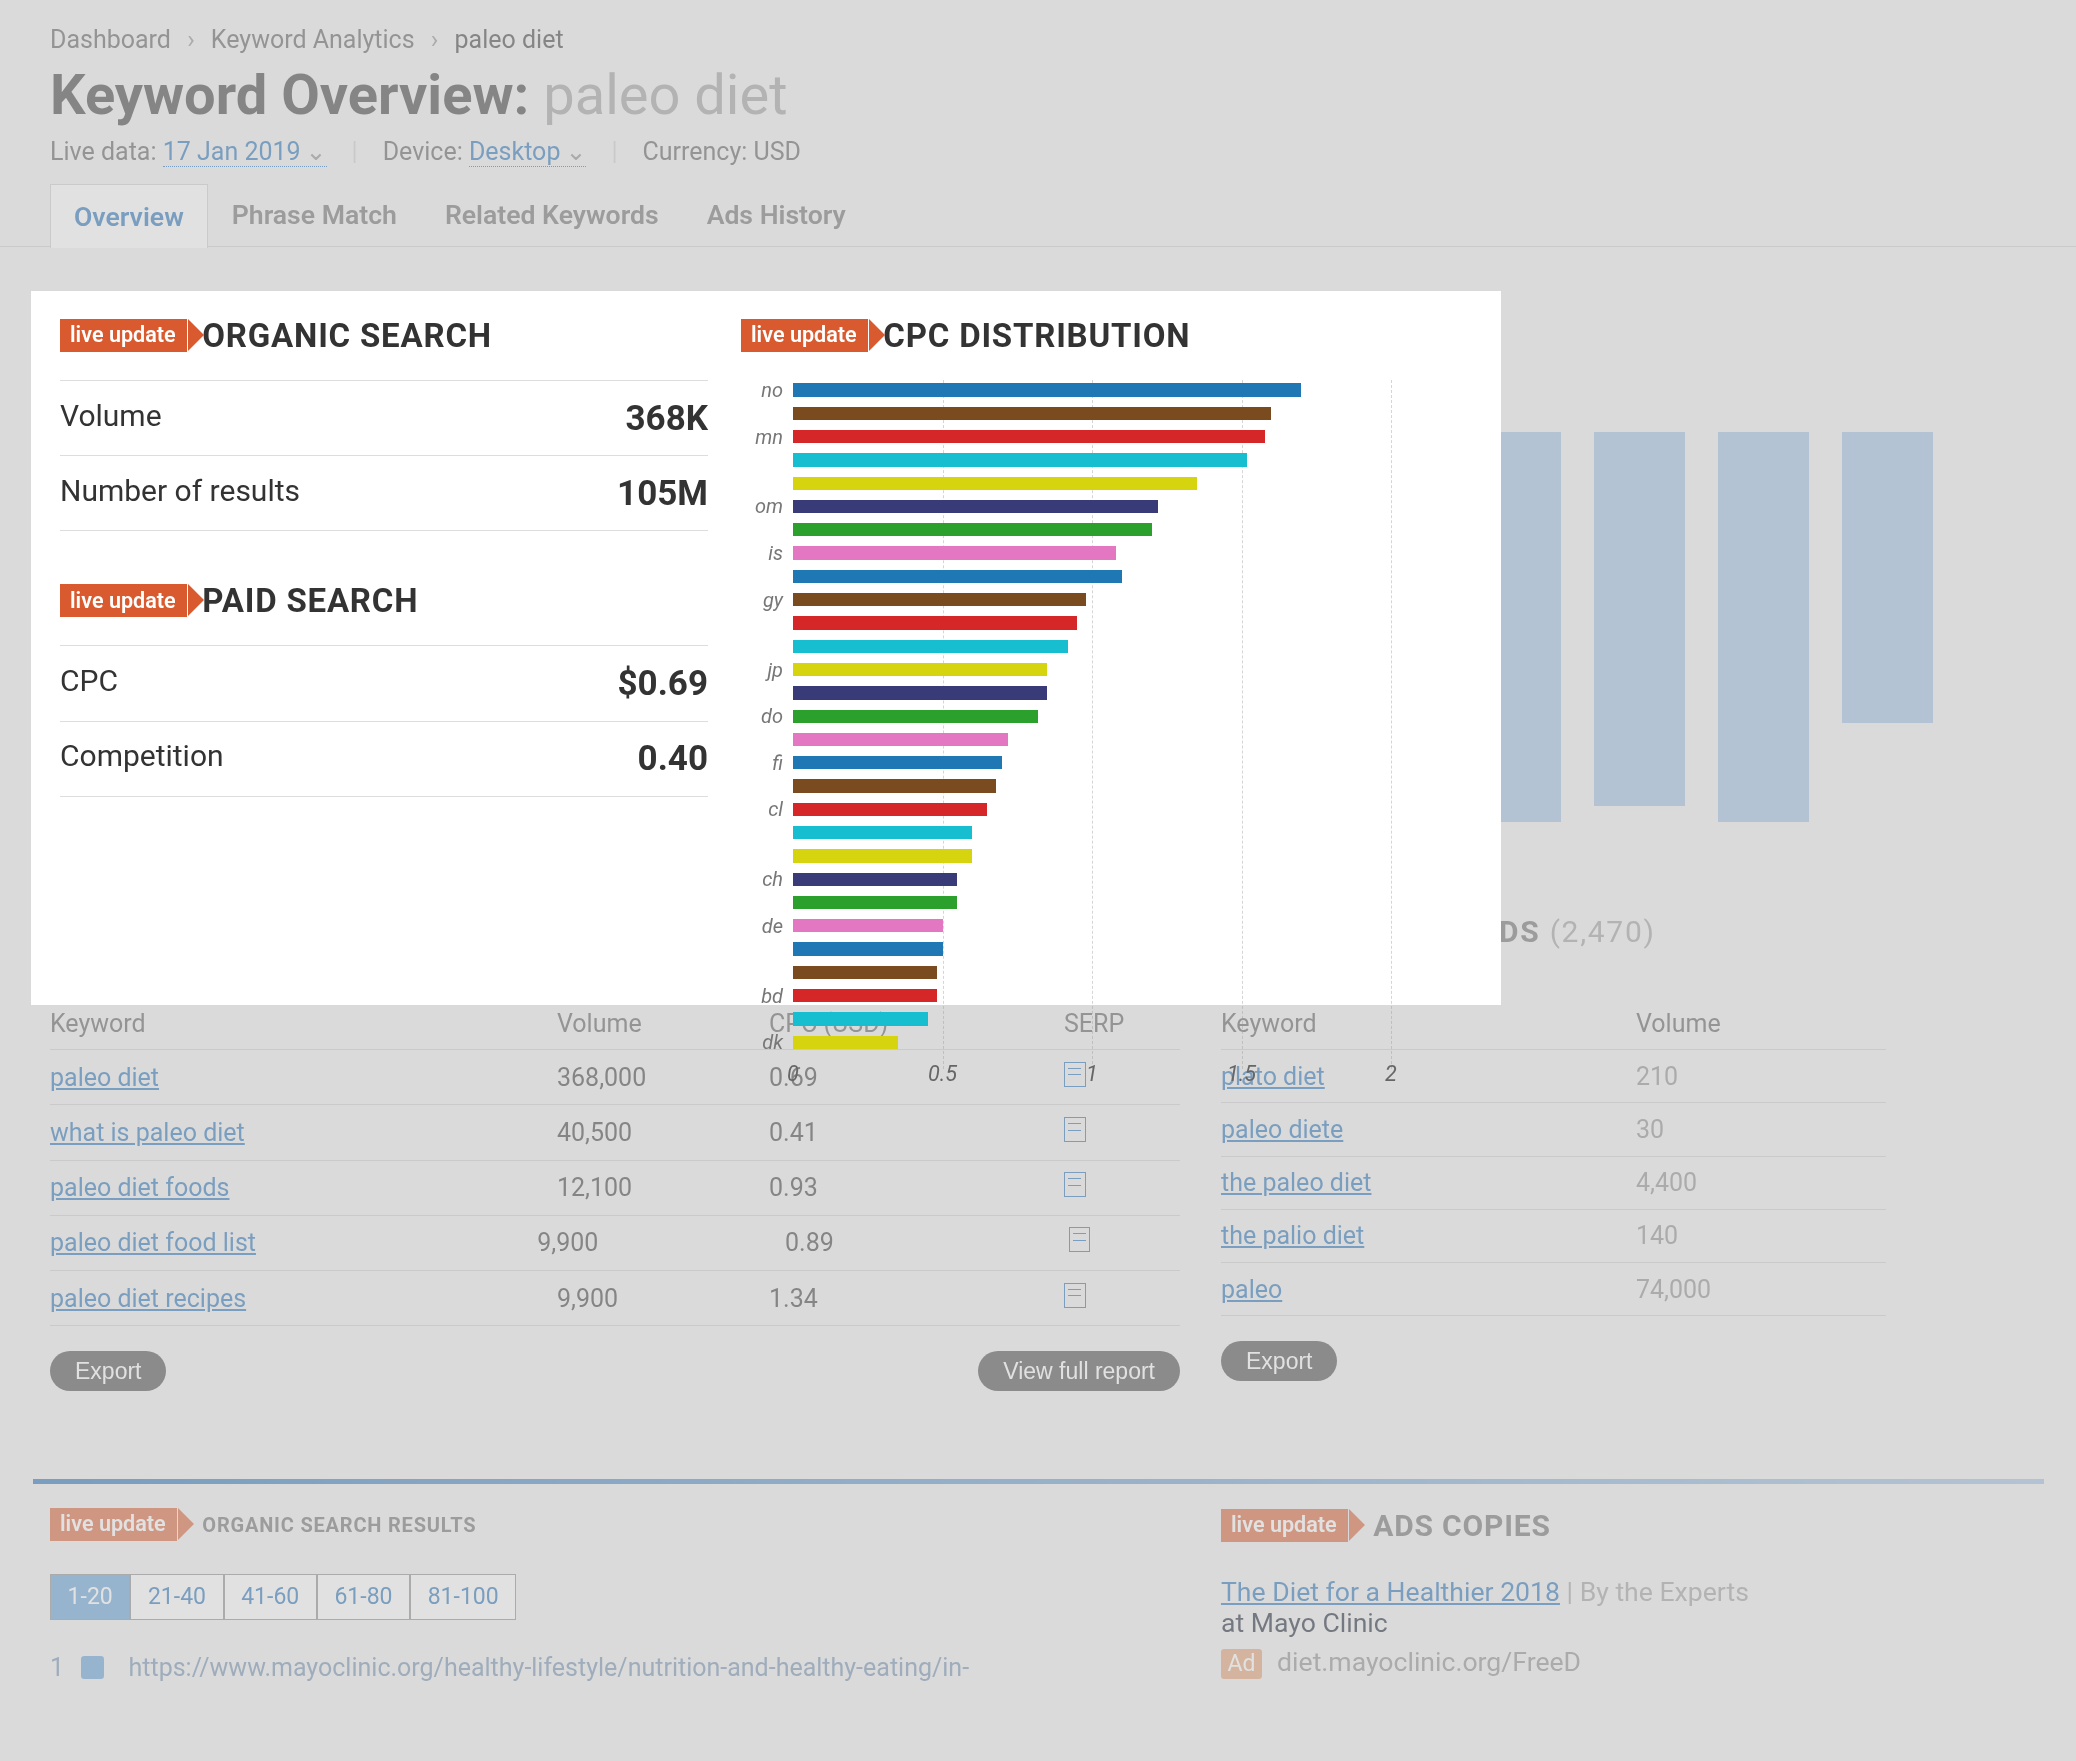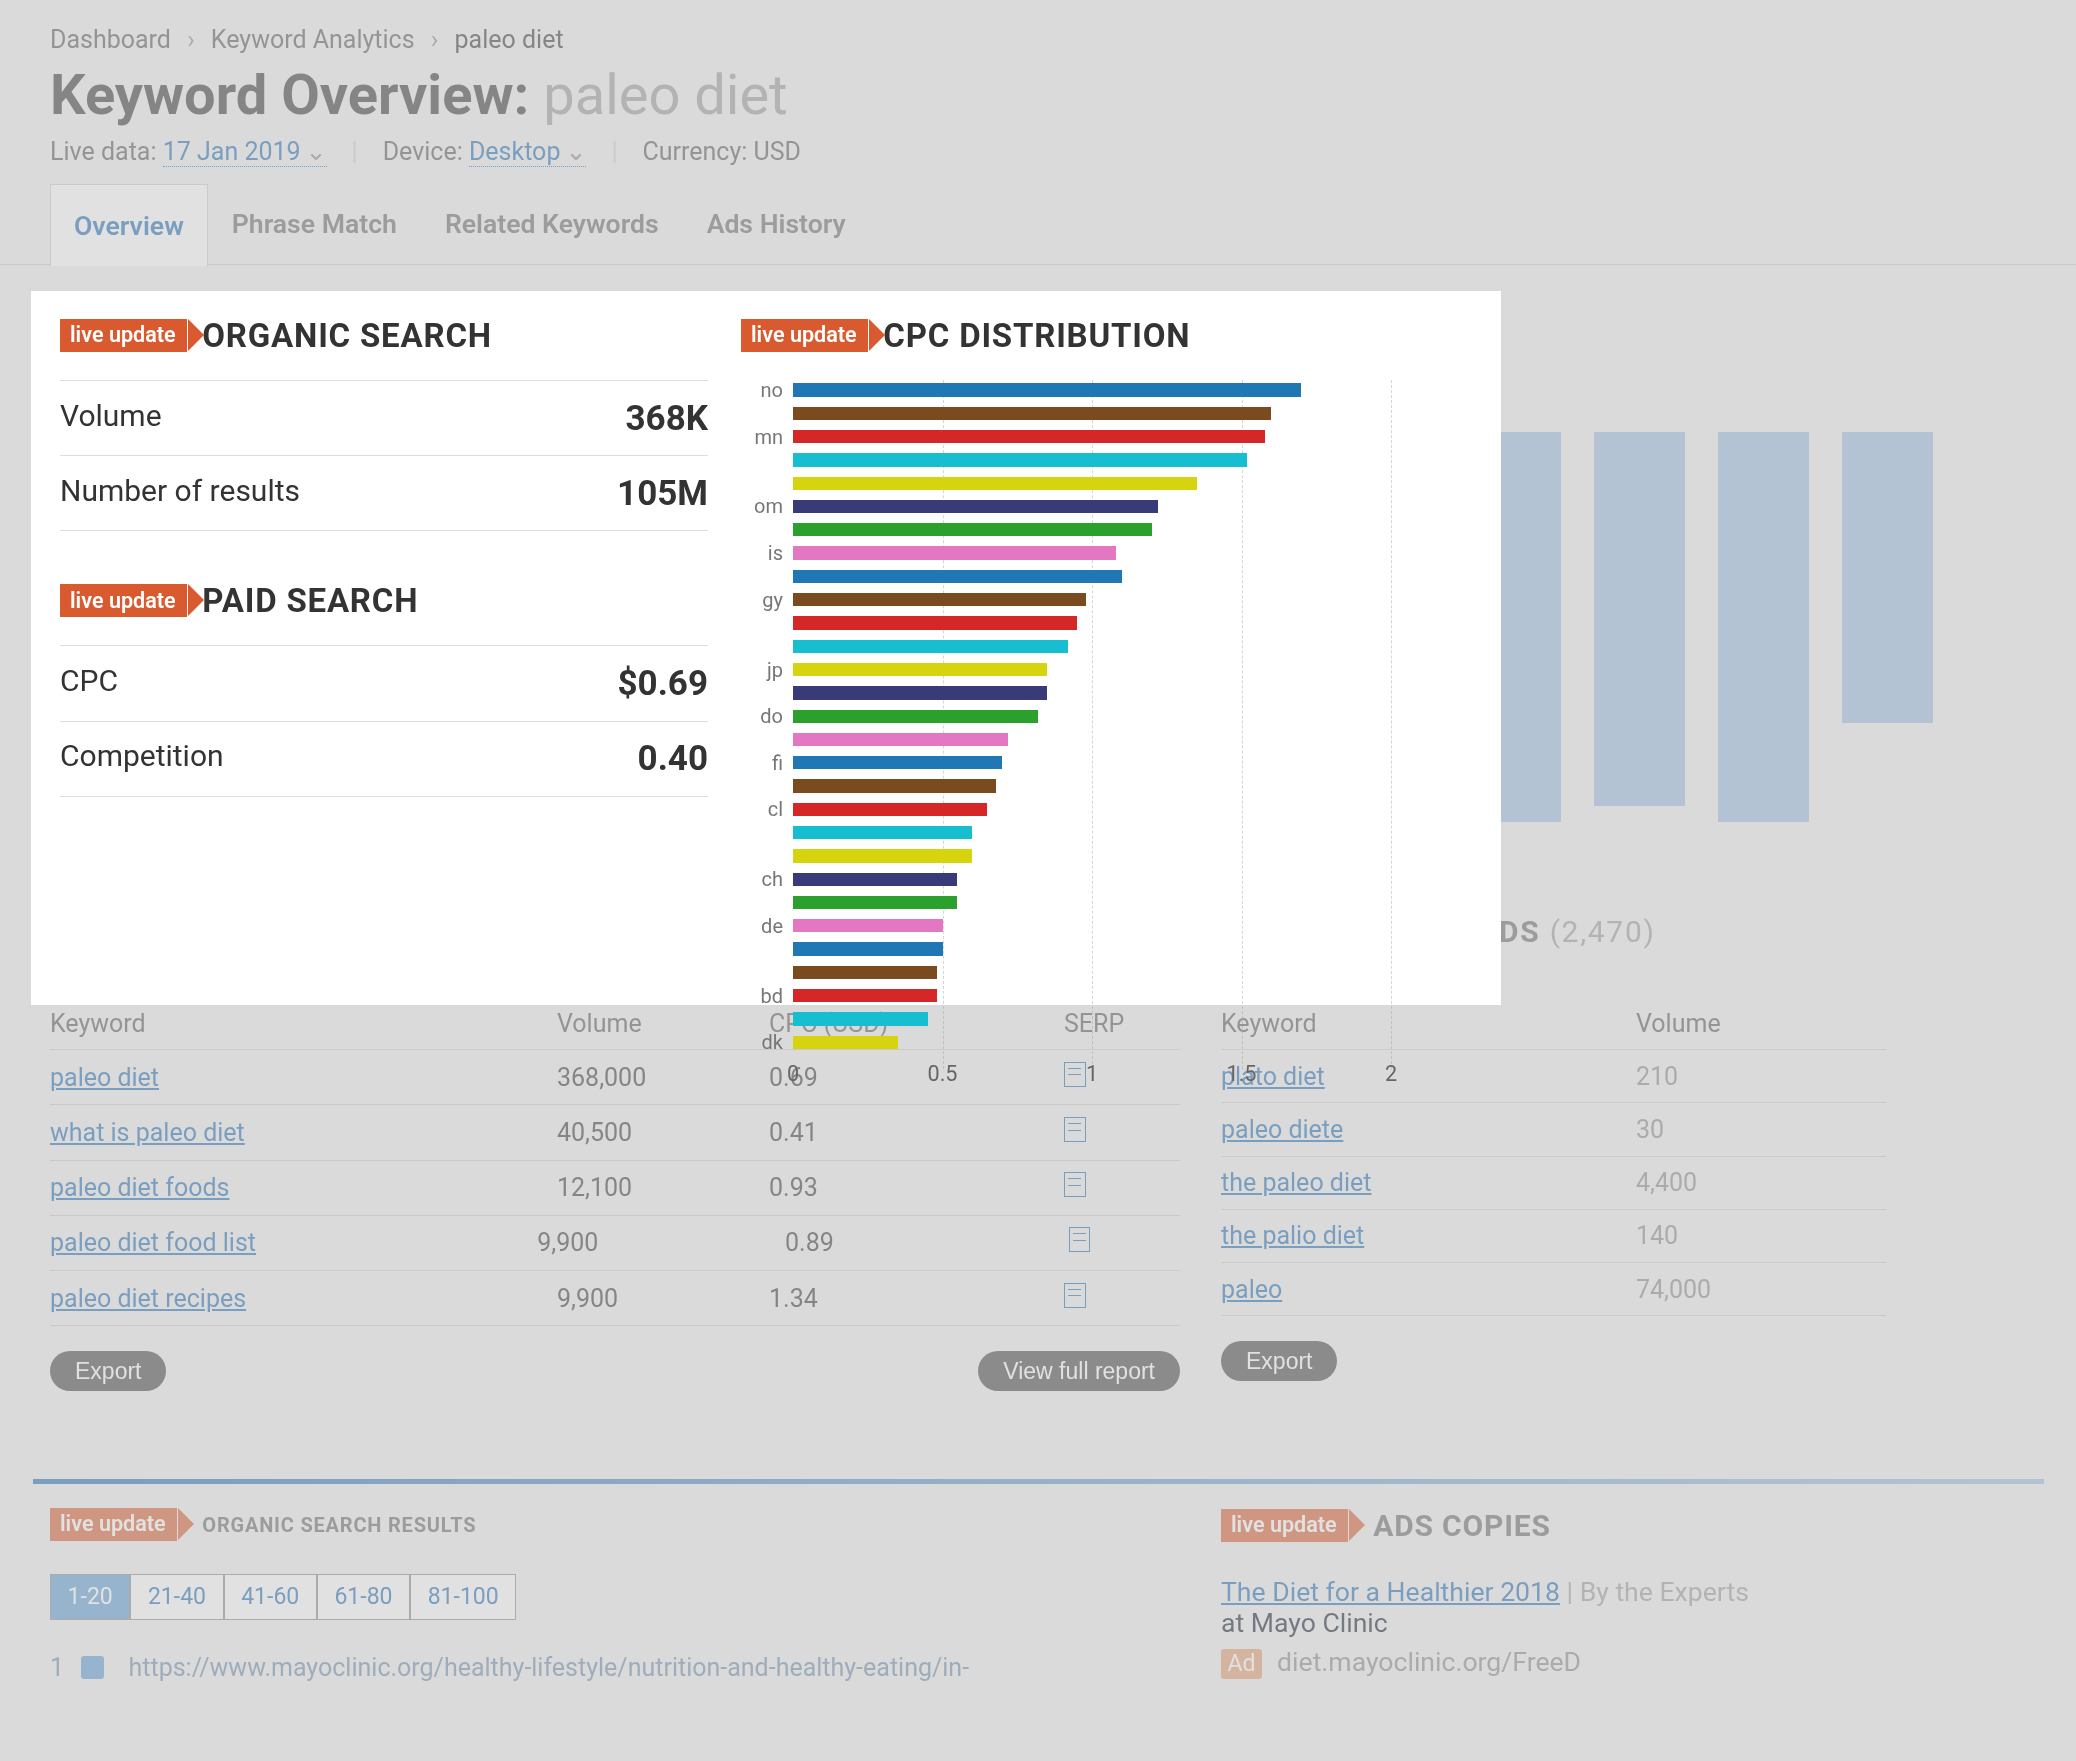--- a/index.html
+++ b/index.html
@@ -49,21 +49,21 @@
 }
 .metabar .link { color: #1a6ab3; border-bottom: 0.8px dotted #1a6ab3; }
 .metabar .pipe { color: #ccc; }
 .tabs {
   display: flex;
   gap: 0;
   padding: 0 50px;
   border-bottom: 1.7px solid #ccc;
 }
 .tab {
-  padding: 25px 23px;
+  padding: 16px 23px;
   font-size: 26.6px;
   font-weight: 600;
   color: #666;
   cursor: pointer;
   border: 1.7px solid transparent;
   border-bottom: none;
   background: transparent;
   text-align: right;
 }
 .tab.active {
@@ -352,21 +352,21 @@
       <span>Competition</span>
       <span class="val">0.40</span>
     </div>
   </div>
 
   <div style="flex:1;">
     <div style="display:flex; align-items:center; margin-bottom:25px;">
       <span class="badge">live update</span>
       <span class="section-title">CPC DISTRIBUTION</span>
     </div>
-    <div class="chart-area" style="position:relative;">
+    <div class="chart-area" style="position:relative;font-style:italic;">
       <div style="position:absolute; left:52px; top:0; bottom:25px; width:598px;">
         <div class="grid-line" style="left:25%;"></div>
         <div class="grid-line" style="left:50%;"></div>
         <div class="grid-line" style="left:75%;"></div>
         <div class="grid-line" style="left:100%;"></div>
       </div>
       <div id="chart-bars" style="position:relative;">
           <div class="bar-row">
             <div class="bar-label">no</div>
             <div style="width: 598px;">

